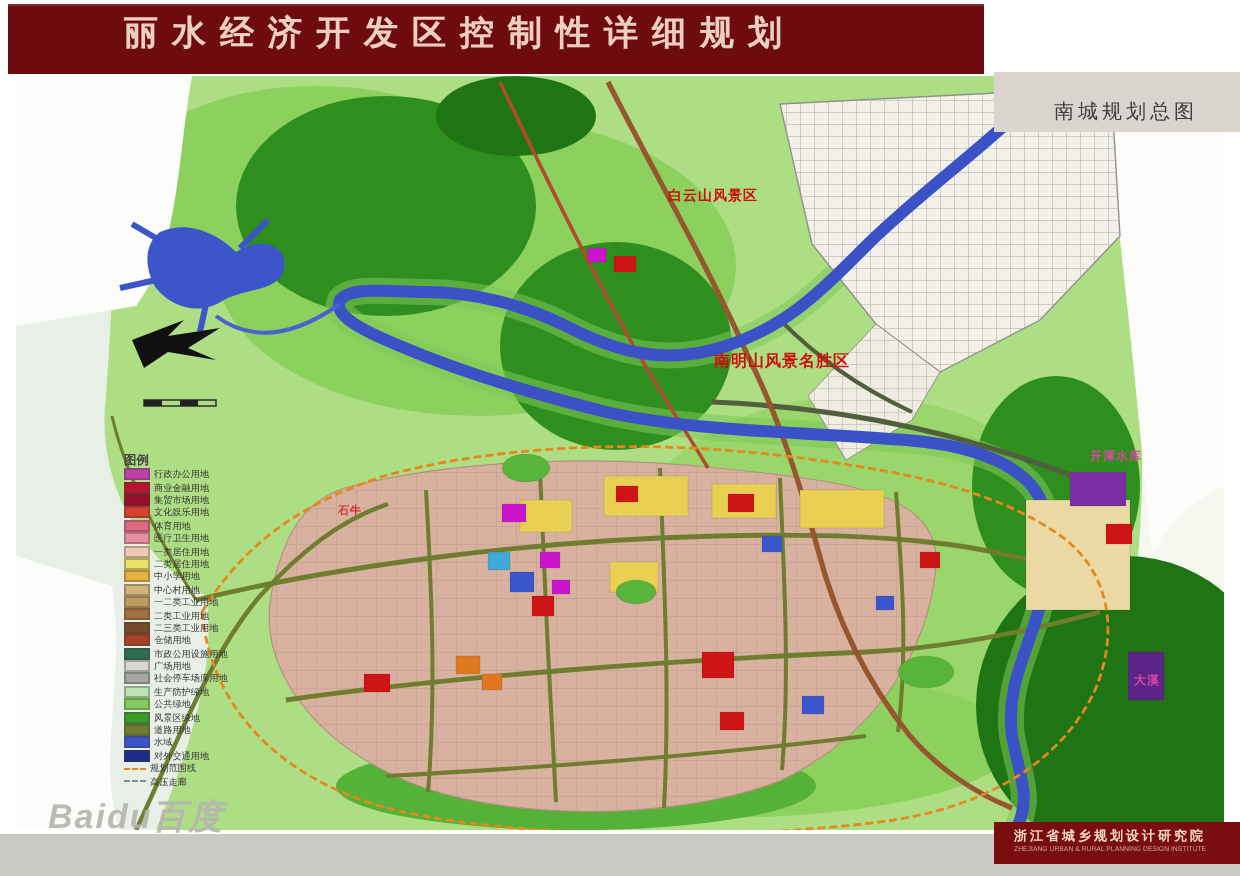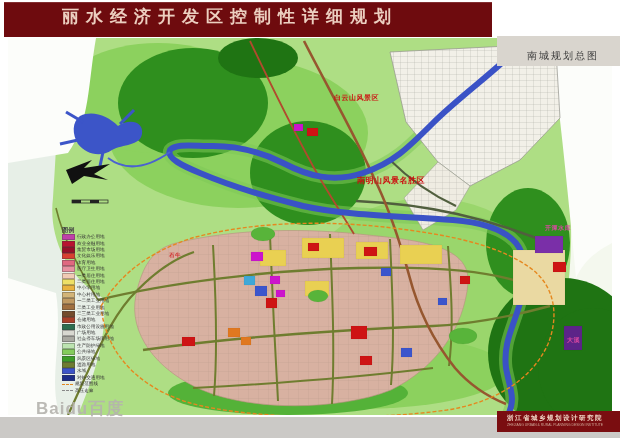--- a/index.html
+++ b/index.html
@@ -21,22 +21,22 @@
   
   .legend{position:absolute;left:54px;top:188px;width:72px;z-index:5;}
   .legend-title{font-size:10px;font-weight:bold;color:#444;transform:scale(0.62);transform-origin:left top;height:8px;}
   .legend-row{display:flex;align-items:center;height:6.4px;}
   .legend-row .swatch{width:11px;height:4px;flex:0 0 11px;border:0.5px solid rgba(60,60,60,.35);}
   .legend-row .swatch.dash{height:0;border:none;border-top:1.6px dashed currentColor;background:none !important;}
   .legend-row .lab{font-size:10px;color:#333;white-space:nowrap;transform:scale(0.46);transform-origin:left center;margin-left:2px;}
   
   .map-label{position:absolute;font-weight:bold;white-space:nowrap;letter-spacing:0.5px;z-index:6;padding-left:31px;}
   
-  .watermark{position:absolute;left:36px;top:397px;font-size:17px;font-weight:bold;color:#b5b3ae;
-             opacity:.9;letter-spacing:1px;z-index:8;}
+  .watermark{position:absolute;left:24px;top:397px;font-size:17px;font-weight:bold;color:#b5b3ae;
+             opacity:.9;letter-spacing:1px;z-index:8;font-style:italic;}
   
   .bottom-strip{position:absolute;left:0;top:417px;width:620px;height:21px;background:#cbc9c6;z-index:2;}
   .footer-bar{position:absolute;left:497px;top:411px;width:123px;height:21px;background:#7a0d10;z-index:9;}
   .footer-zh{position:absolute;left:10px;top:3px;font-size:6.5px;font-weight:bold;color:#f2d8c8;
              letter-spacing:1.5px;white-space:nowrap;}
   .footer-en{position:absolute;left:10px;top:12px;font-size:10px;color:#cfa898;white-space:nowrap;
              transform:scale(0.34);transform-origin:left top;}
 </style>
 </head>
 <body>

